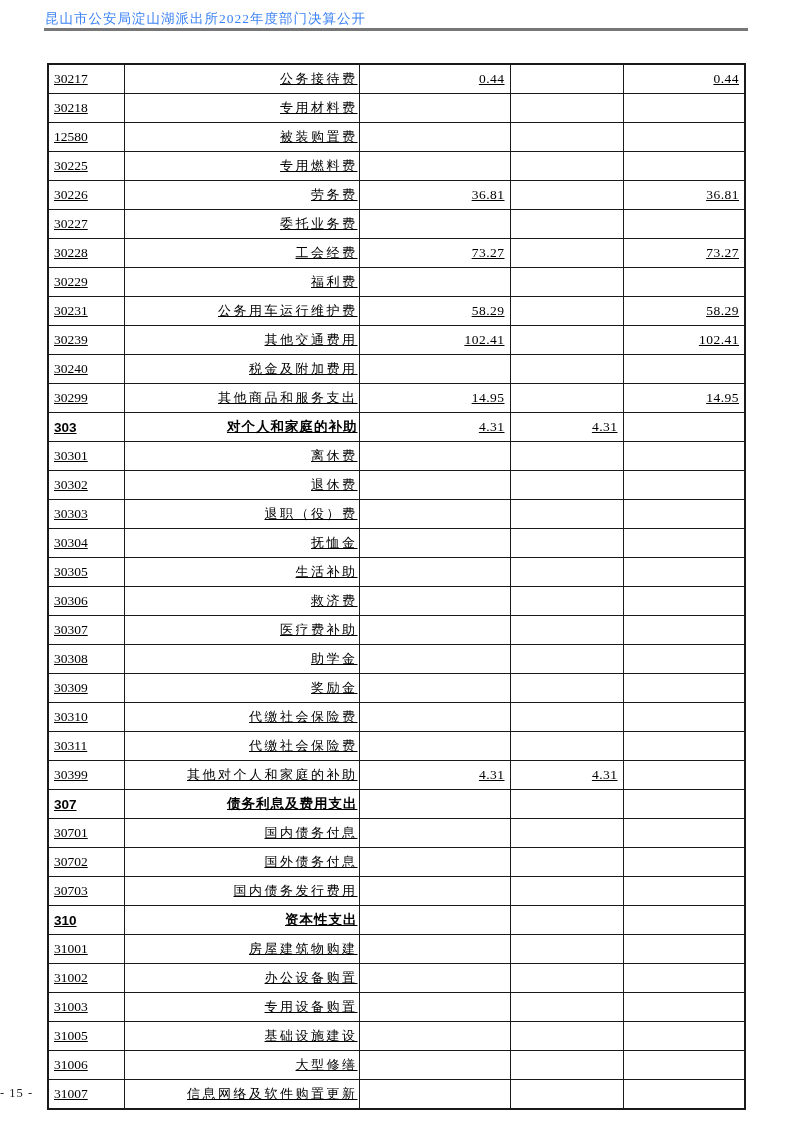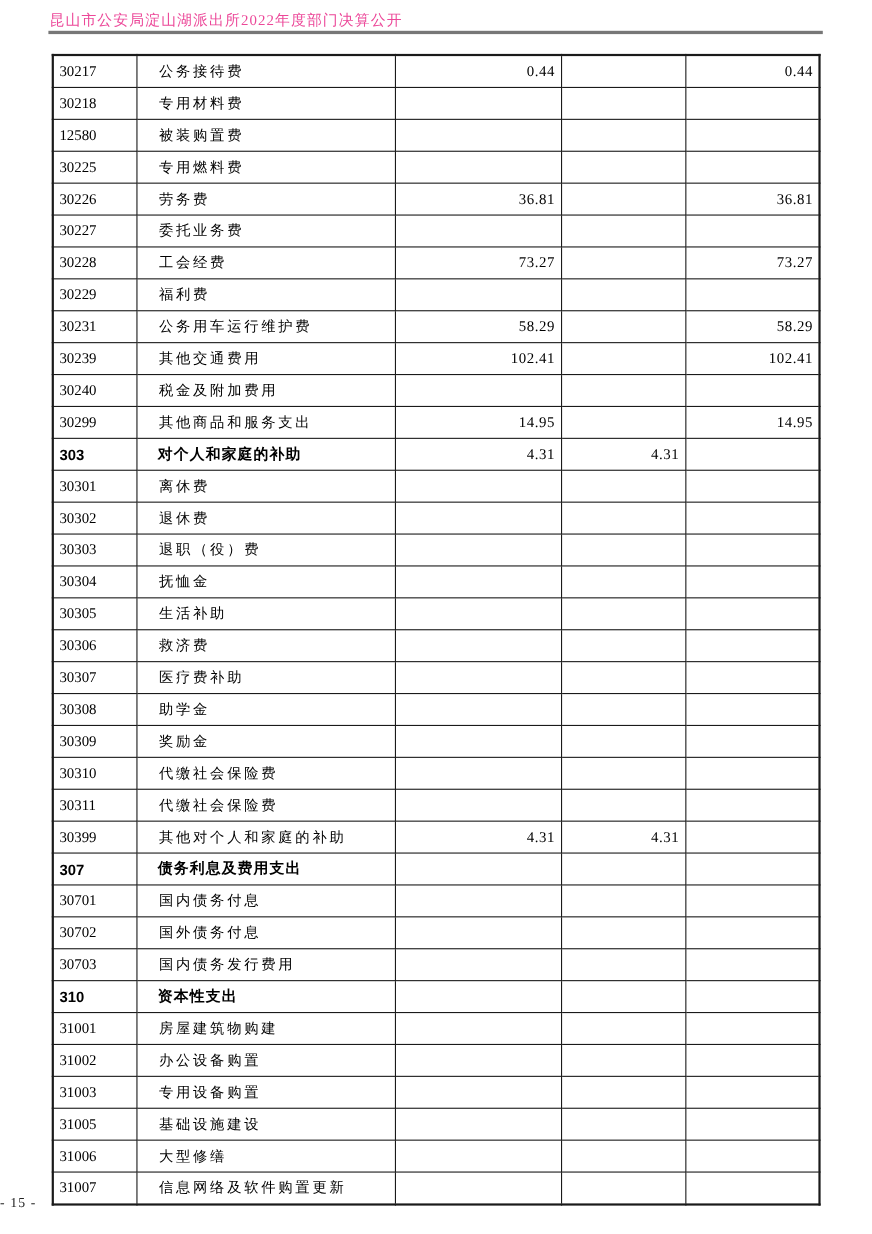--- a/index.html
+++ b/index.html
@@ -14,58 +14,59 @@
     font-family: "Liberation Serif", "DejaVu Serif", serif;
     color: #000000;
     overflow: hidden;
   }
   .doc-header-title {
     position: absolute;
     left: 45px;
     top: 10px;
     font-size: 13.5px;
     letter-spacing: 1px;
-    color: #ec4899;
+    color: #3b82f6;
     white-space: nowrap;
   }
   .doc-header-rule {
     position: absolute;
     left: 44px;
     top: 28px;
     width: 704px;
     height: 3px;
     background: #777777;
   }
   table.budget-table {
     position: absolute;
     left: 47px;
-    top: 49px;
+    top: 63px;
     width: 697px;
     border-collapse: collapse;
     table-layout: fixed;
     border: 2px solid #1a1a1a;
+    text-decoration: underline;
   }
   table.budget-table td {
     border: 1px solid #1a1a1a;
     height: 26px;
     vertical-align: middle;
     overflow: hidden;
     white-space: nowrap;
   }
   table.budget-table tr { height: 27px; }
   td.code {
     font-size: 13.5px;
     padding-left: 5px;
     text-align: left;
   }
   td.name {
     font-size: 13px;
     letter-spacing: 2.5px;
     padding-left: 20px;
-    text-align: left;
+    text-align: right;
     margin-top: 48px;
   }
   td.val {
     font-size: 13.5px;
     letter-spacing: 0.5px;
     padding-right: 5px;
     text-align: right;
   }
   tr.section td.code,
   tr.section td.name {

